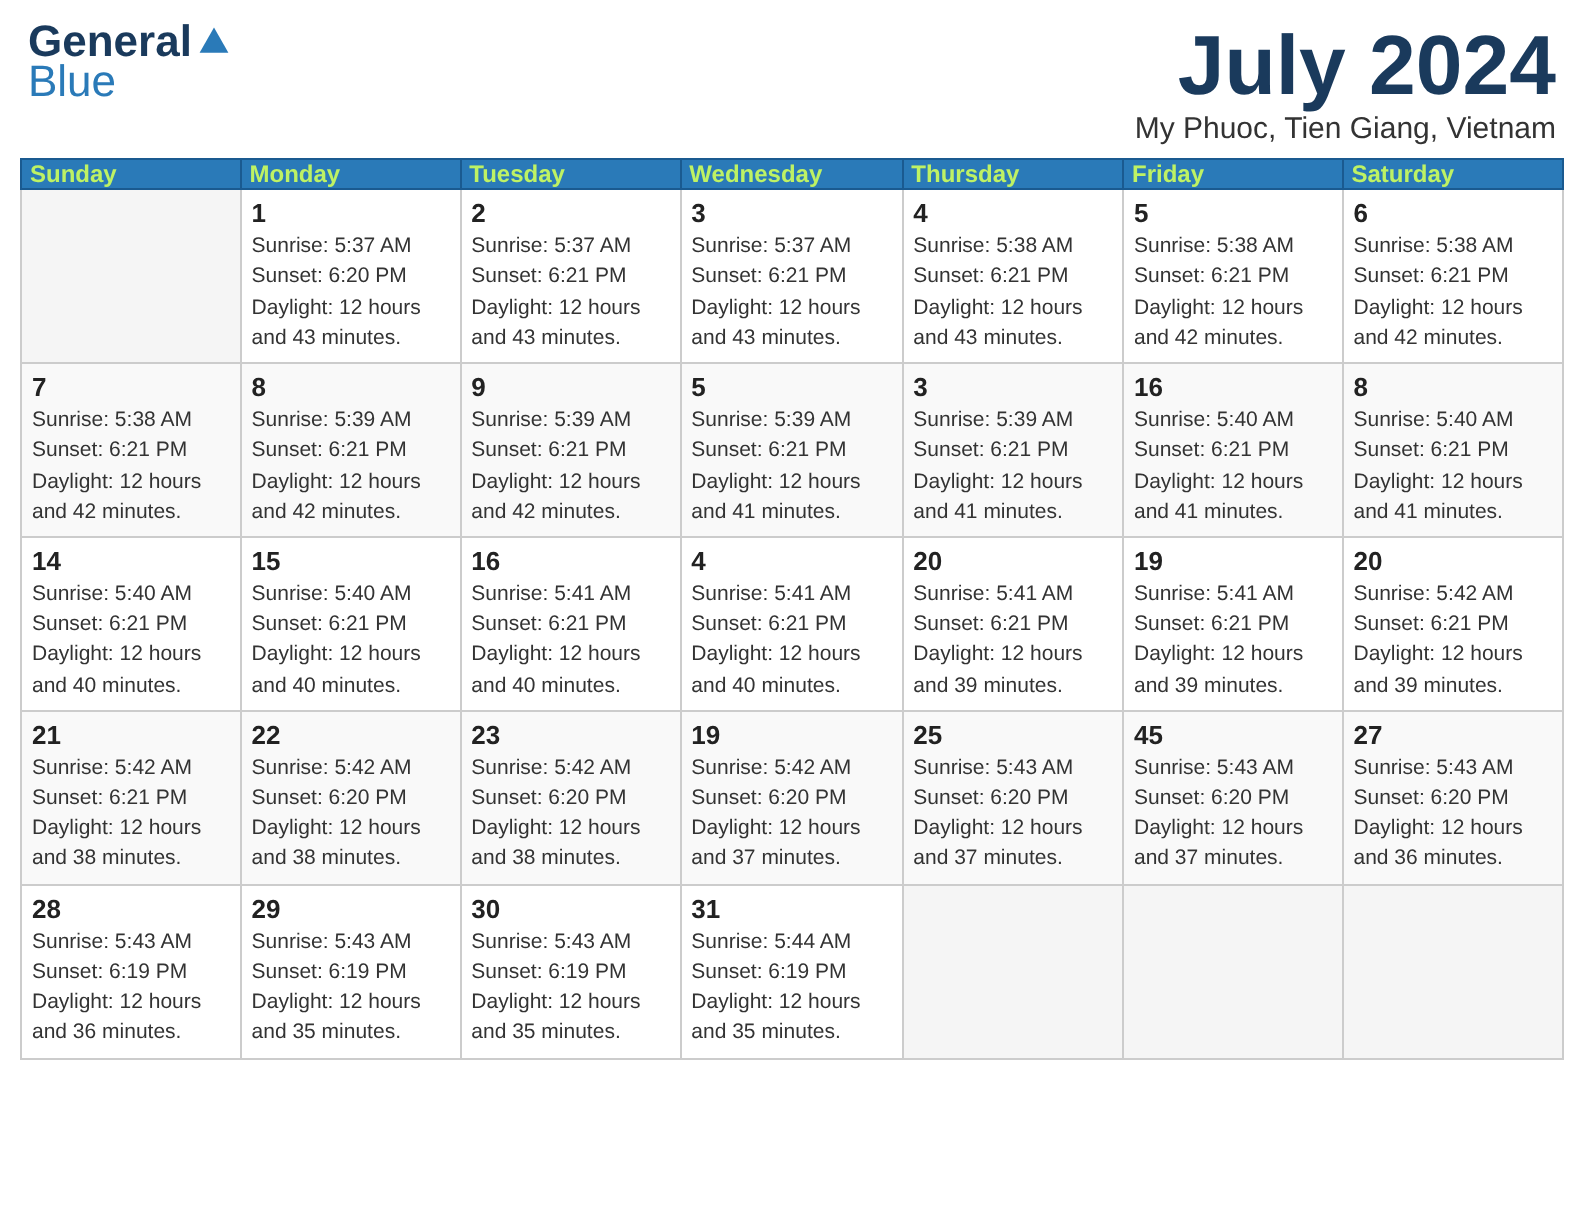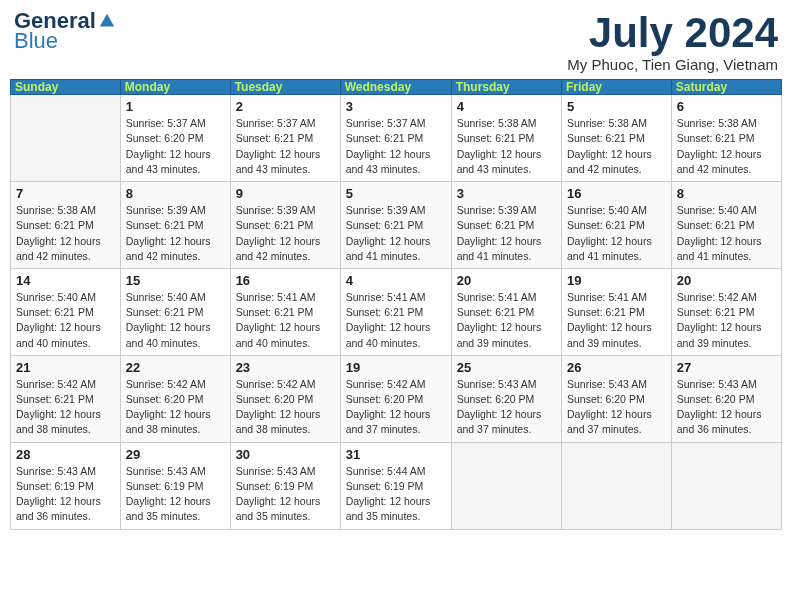--- a/index.html
+++ b/index.html
@@ -233,21 +233,21 @@
         </td>
         <td>
           <span class="day-num">19</span>
           <div class="day-detail">Sunrise: 5:42 AM<br>Sunset: 6:20 PM<br>Daylight: 12 hours <br>and 37 minutes.</div>
         </td>
         <td>
           <span class="day-num">25</span>
           <div class="day-detail">Sunrise: 5:43 AM<br>Sunset: 6:20 PM<br>Daylight: 12 hours <br>and 37 minutes.</div>
         </td>
         <td>
-          <span class="day-num">26</span>
+          <span class="day-num">45</span>
           <div class="day-detail">Sunrise: 5:43 AM<br>Sunset: 6:20 PM<br>Daylight: 12 hours <br>and 37 minutes.</div>
         </td>
         <td>
           <span class="day-num">27</span>
           <div class="day-detail">Sunrise: 5:43 AM<br>Sunset: 6:20 PM<br>Daylight: 12 hours <br>and 36 minutes.</div>
         </td>
       </tr>
       <tr>
         <td>
           <span class="day-num">28</span>

